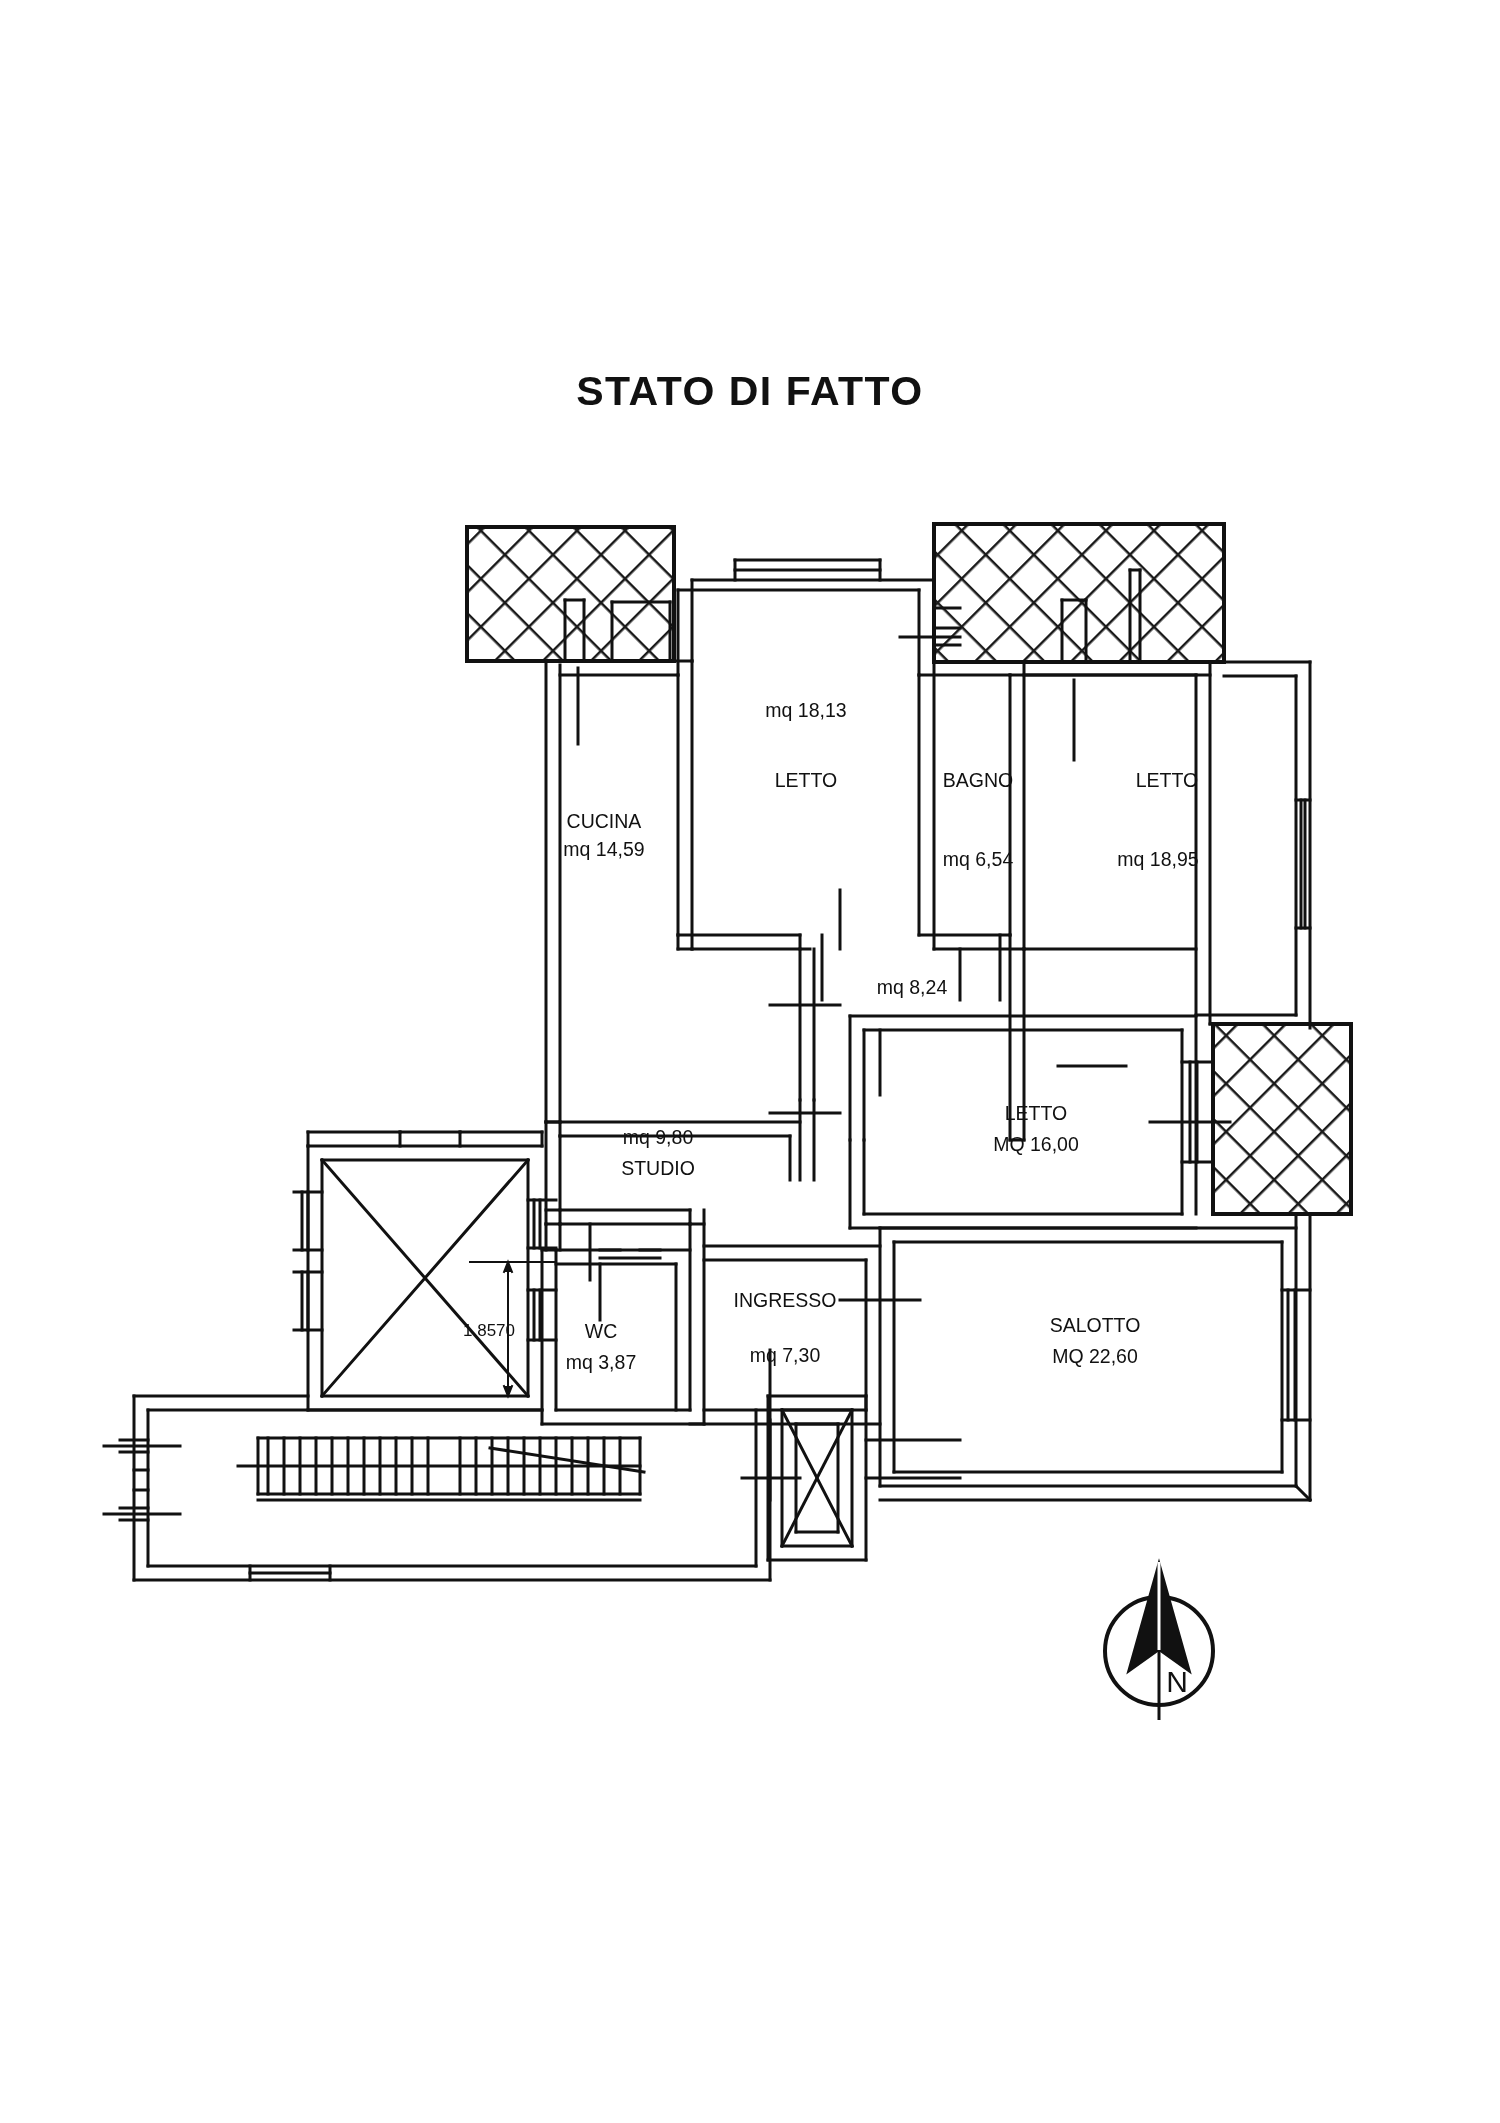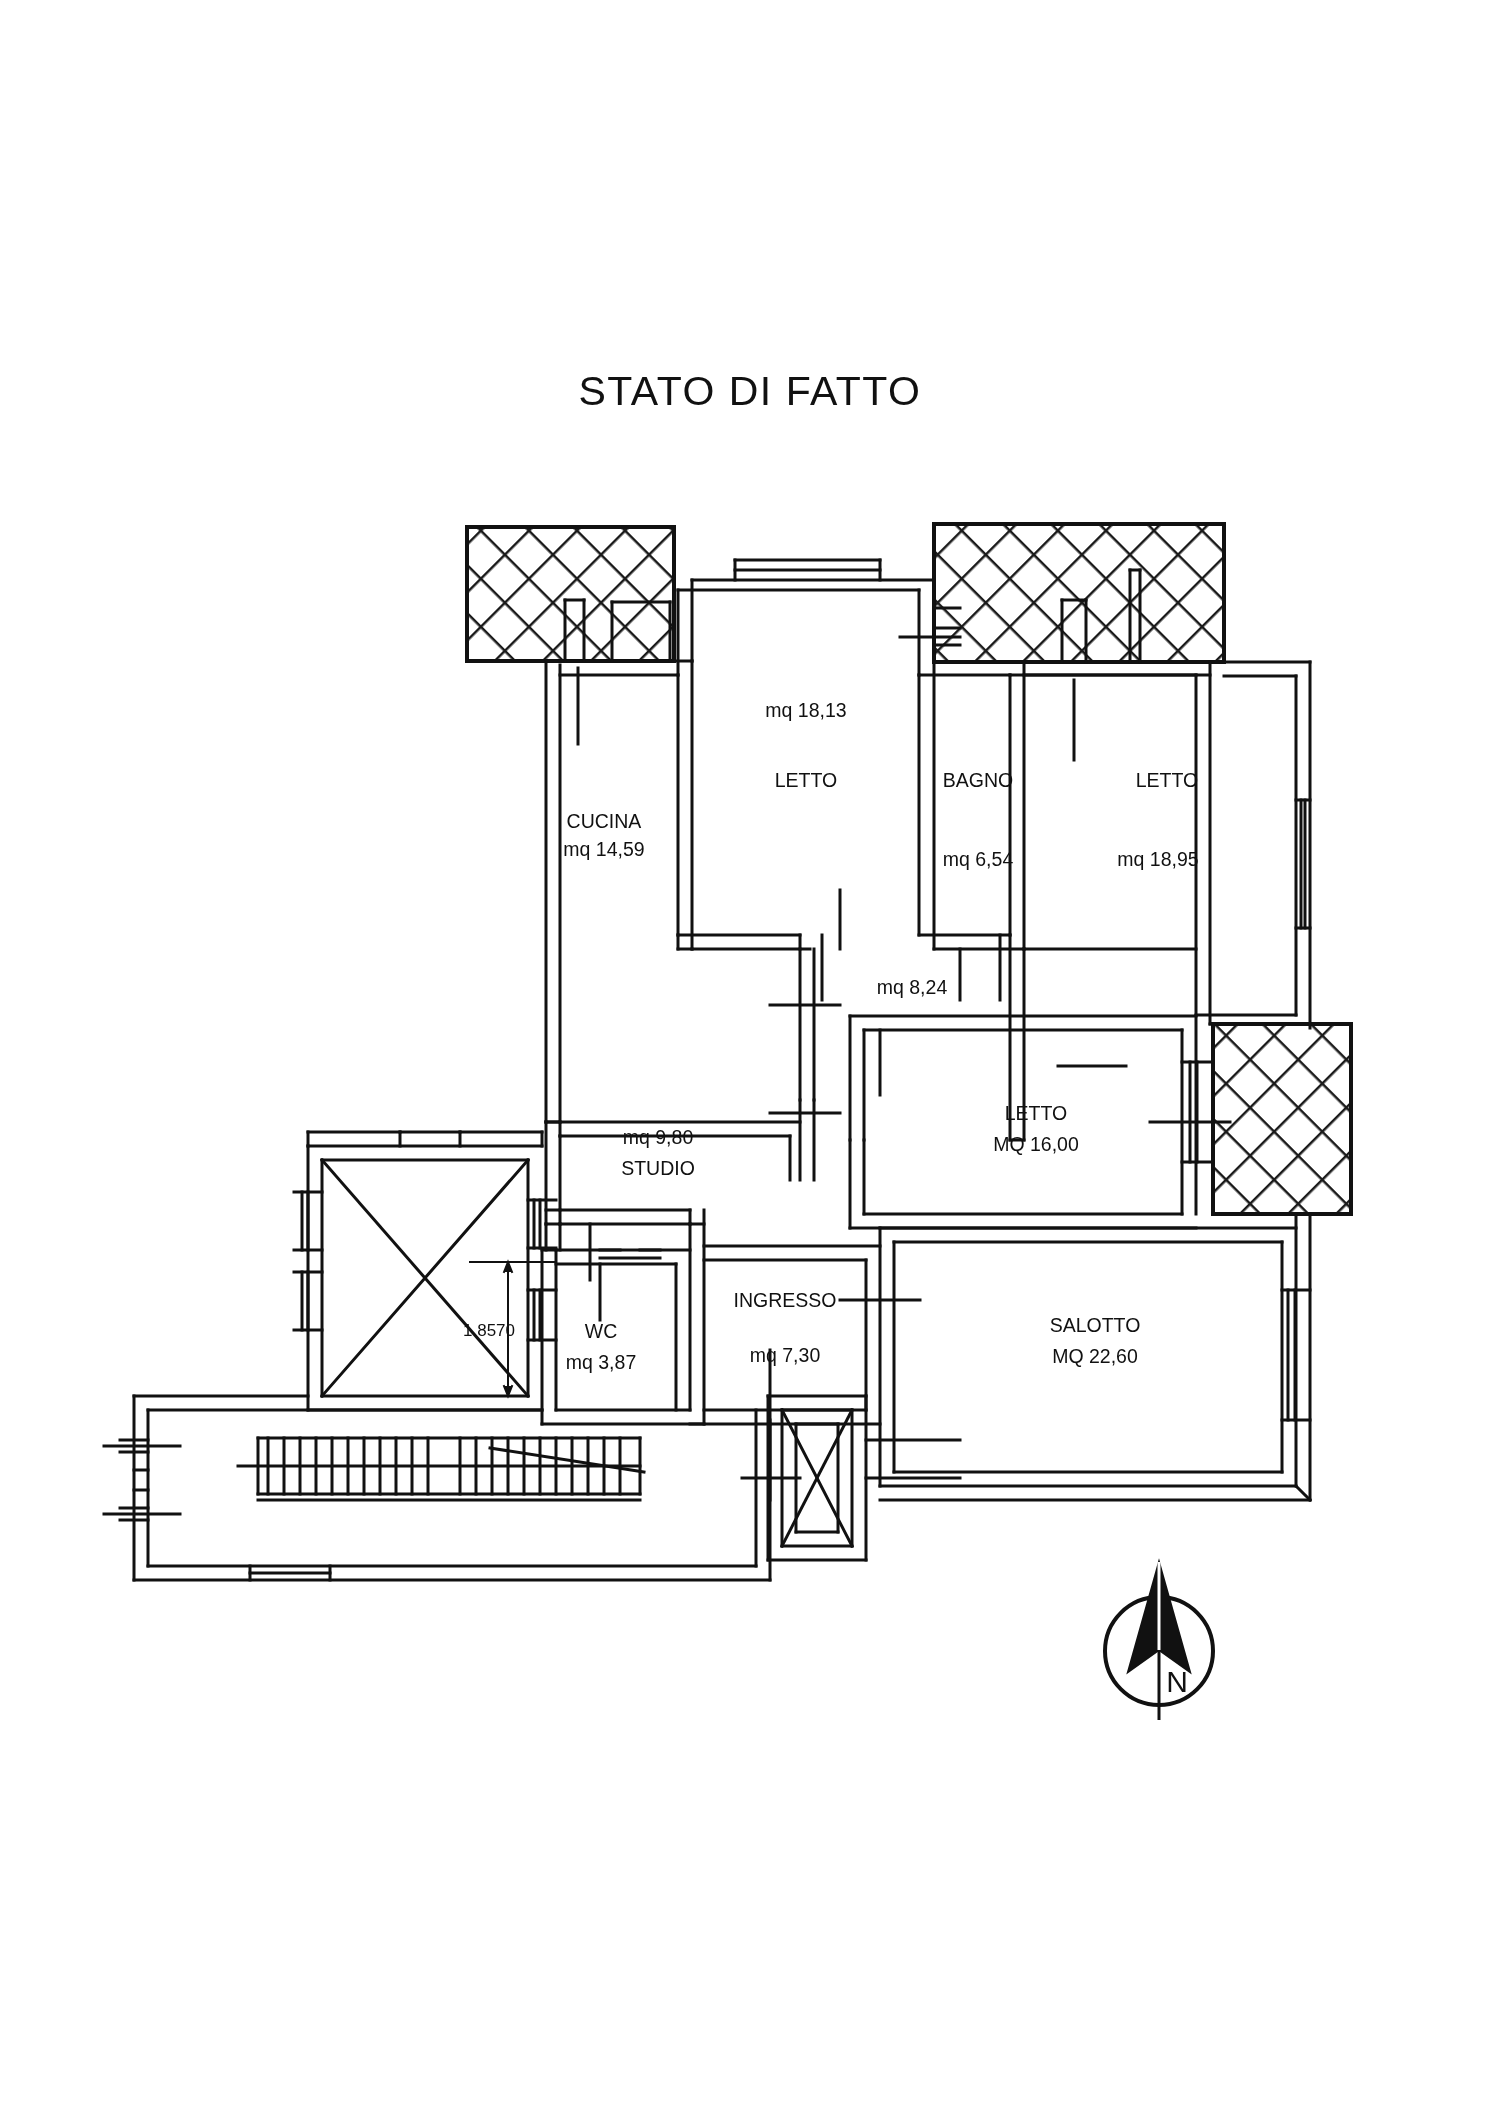--- a/index.html
+++ b/index.html
@@ -16,21 +16,21 @@
   }
   #plan-title {
     position: absolute;
     top: 368px;
     left: 0;
     width: 1500px;
     text-align: center;
     font-size: 41px;
     letter-spacing: 1.5px;
     color: #111111;
-    font-weight: 400;
+    font-weight: 700;
   }
   #drawing-wrap {
     position: absolute;
     top: 0;
     left: 0;
     width: 1500px;
     height: 2123px;
   }
   svg { display: block; }
   .rm-label {

